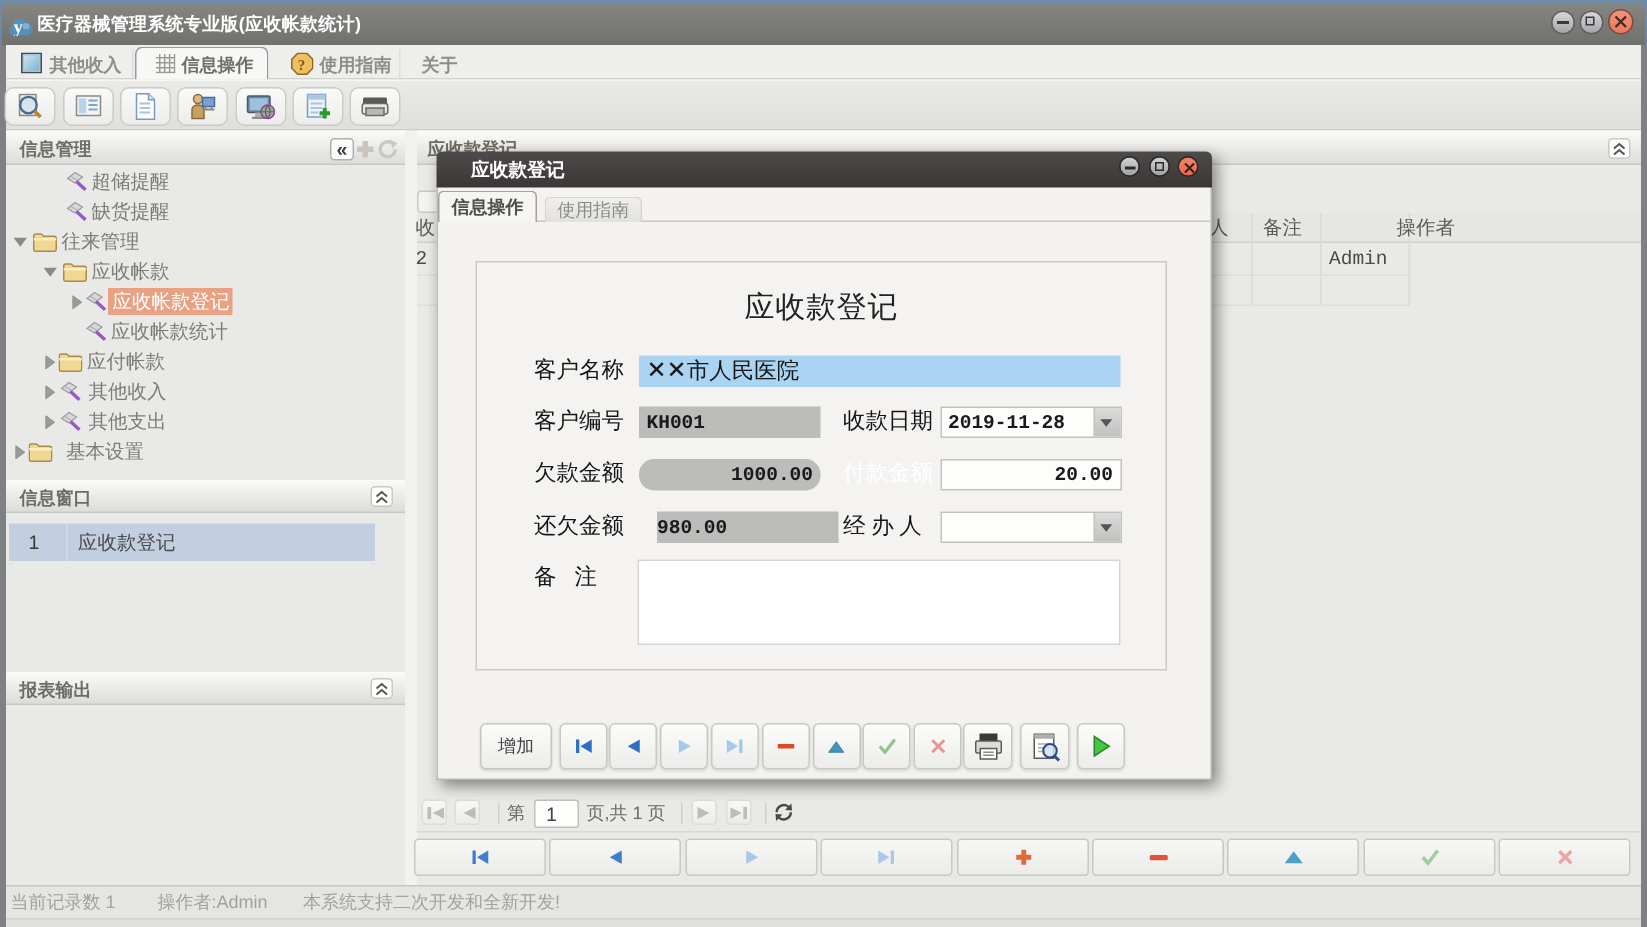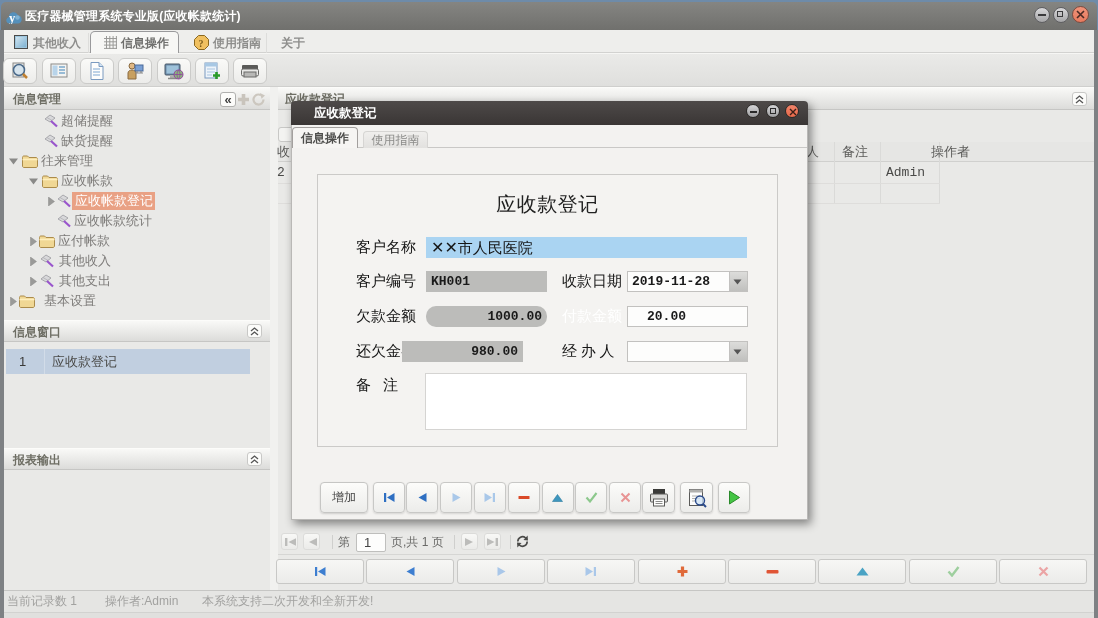--- a/index.html
+++ b/index.html
@@ -377,23 +377,23 @@
 <div class="abs cjkserif" style="left:562px;top:271px;height:21px;line-height:21px;font-size:15px;color:#151515;">收款日期</div>
 <div class="abs" style="left:627px;top:271px;width:121px;height:21px;background:#fdfdfc;border:1px solid #c2c1bf;"></div>
 <div class="abs mono" style="left:632px;top:271px;height:21px;line-height:21px;font-size:13px;font-weight:bold;color:#1a1a1a;">2019-11-28</div>
 <div class="abs" style="left:729px;top:272px;width:18px;height:19px;background:linear-gradient(#dcdcda,#c0c0be);border-left:1px solid #c2c1bf;"></div>
 <svg class="abs" style="left:733px;top:279px;" width="9" height="6" viewBox="0 0 9 6">
     <path d="M0.5 0.5 H8.5 L4.5 5.5 Z" fill="#555"></path>
   </svg>
 <div class="abs cjkserif" style="left:356px;top:306px;height:21px;line-height:21px;font-size:15px;color:#151515;">欠款金额</div>
 <div class="abs mono" style="left:426px;top:306px;width:121px;height:21px;background:#bcbcba;text-align:right;line-height:21px;font-size:13px;font-weight:bold;color:#1a1a1a;padding-right:5px;border-radius:10px;">1000.00</div>
 <div class="abs cjkserif" style="left:562px;top:306px;height:21px;line-height:21px;font-size:15px;color:#ffffff;">付款金额</div>
-<div class="abs mono" style="left:627px;top:306px;width:121px;height:21px;background:#fdfdfc;border:1px solid #c2c1bf;line-height:19px;font-size:13px;font-weight:bold;color:#1a1a1a;padding-right:5px;padding-left:19px;">20.00</div>
+<div class="abs mono" style="left:627px;top:306px;width:121px;height:21px;background:#fdfdfc;border:1px solid #c2c1bf;text-align:right;line-height:19px;font-size:13px;font-weight:bold;color:#1a1a1a;padding-right:5px;">20.00</div>
 <div class="abs cjkserif" style="left:356px;top:341px;height:21px;line-height:21px;font-size:15px;color:#151515;">还欠金额</div>
-<div class="abs mono" style="left:402px;top:341px;width:121px;height:21px;background:#bcbcba;text-align:right;line-height:21px;font-size:13px;font-weight:bold;color:#1a1a1a;padding-right:5px;">980.00</div>
+<div class="abs mono" style="left:438px;top:341px;width:121px;height:21px;background:#bcbcba;line-height:21px;font-size:13px;font-weight:bold;color:#1a1a1a;padding-right:5px;">980.00</div>
 <div class="abs cjkserif" style="left:562px;top:341px;height:21px;line-height:21px;font-size:15px;color:#151515;">经 办 人</div>
 <div class="abs" style="left:627px;top:341px;width:121px;height:21px;background:#fdfdfc;border:1px solid #c2c1bf;"></div>
 <div class="abs" style="left:729px;top:342px;width:18px;height:19px;background:linear-gradient(#dcdcda,#c0c0be);border-left:1px solid #c2c1bf;"></div>
 <svg class="abs" style="left:733px;top:349px;" width="9" height="6" viewBox="0 0 9 6">
     <path d="M0.5 0.5 H8.5 L4.5 5.5 Z" fill="#555"></path>
   </svg>
 <div class="abs cjkserif" style="left:356px;top:375px;height:21px;line-height:21px;font-size:15px;color:#151515;">备<span style="padding-left:12px;">注</span></div>
 <div class="abs" style="left:425px;top:373px;width:322px;height:57px;background:#ffffff;border:1px solid #d5d4d2;"></div>
 <div class="abs" style="left:320px;top:482px;width:48px;height:31px;background:linear-gradient(#fcfcfa,#ececea);border:1px solid #c6c6c4;border-radius:4px;text-align:center;line-height:29px;font-size:12px;color:#444;box-shadow:0 1px 2px rgba(0,0,0,0.15);">增加</div>
 <div class="abs navbtn" style="left:372.5px;top:482px;width:32px;height:31px;border-radius:4px;background:linear-gradient(#fcfcfa,#ececea);box-shadow:0 1px 2px rgba(0,0,0,0.12);">

